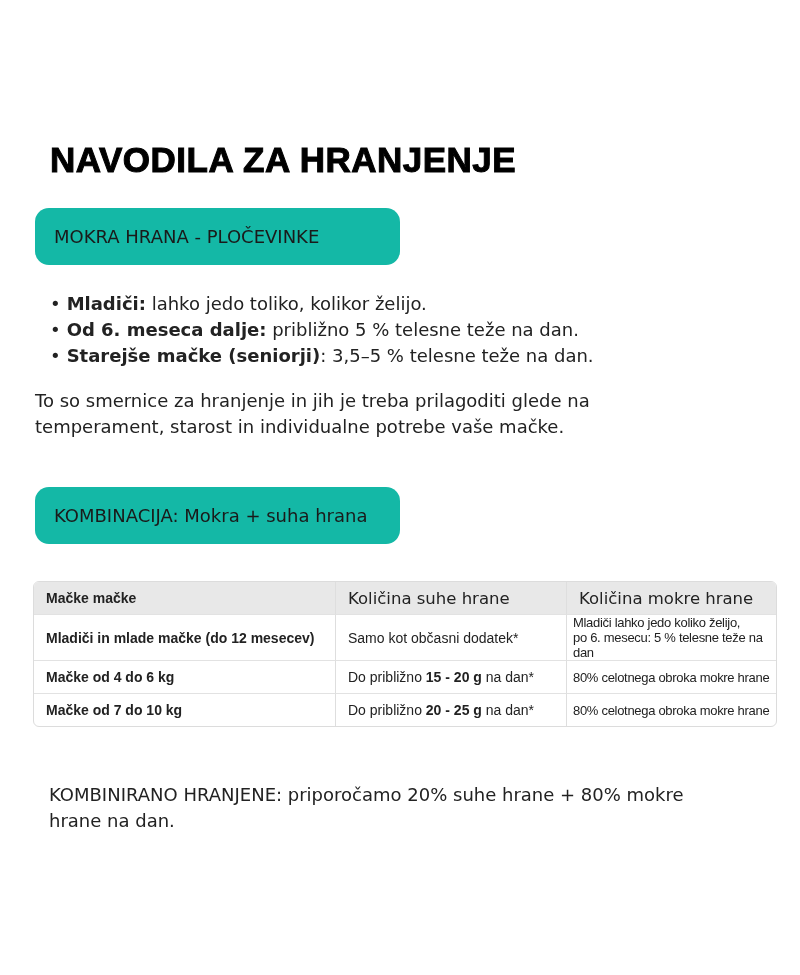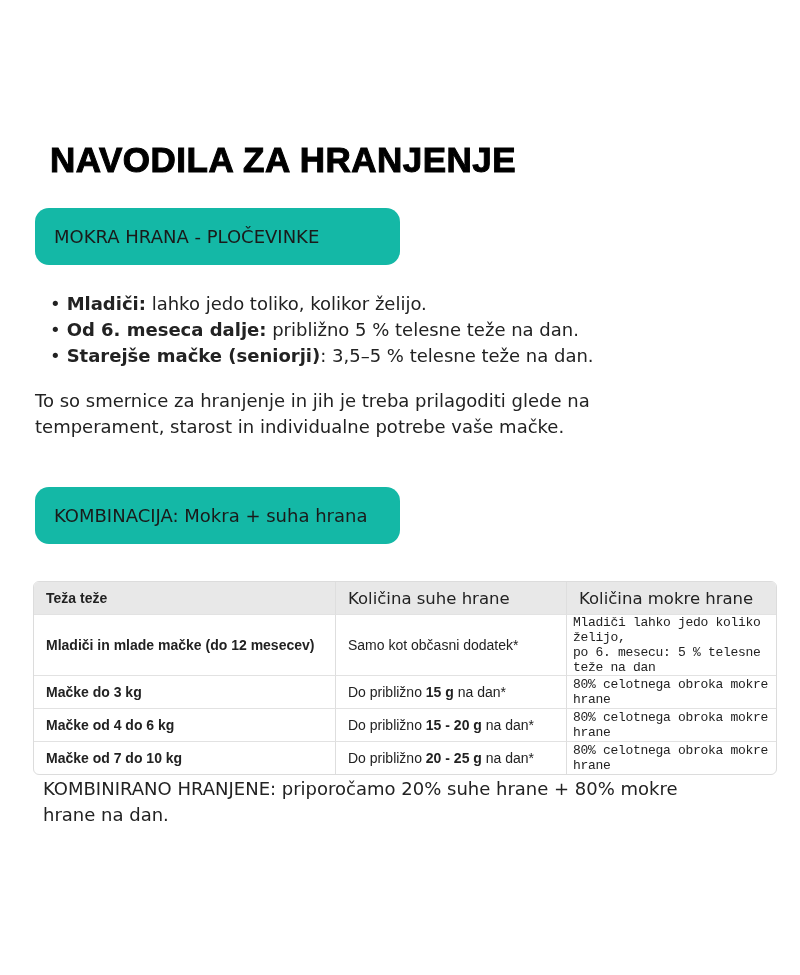--- a/index.html
+++ b/index.html
@@ -24,21 +24,21 @@
                  font-family: "Liberation Sans", sans-serif; font-size: 14px; color: #222; }
     table.feed th, table.feed td { border-right: 1px solid #dedede; border-bottom: 1px solid #e2e2e2;
                  text-align: left; padding: 0 12px; height: 32px; }
     table.feed th:last-child, table.feed td:last-child { border-right: none; }
     table.feed tr:last-child td { border-bottom: none; }
     table.feed th { background: #e8e8e8; height: 32px; }
     table.feed th.c0 { font-weight: bold; font-size: 14px; }
     table.feed th.c1, table.feed th.c2 { font-weight: normal; font-family: "DejaVu Sans", sans-serif; font-size: 16.5px; }
     table.feed td.c0 { font-weight: bold; width: 277px; }
     table.feed td.c1 { width: 206px; }
-    table.feed td.c2 { font-family: Liberation Mono, monospace; font-size: 13px;
+    table.feed td.c2 { font-family: Liberation Sans, sans-serif; font-size: 13px;
                  letter-spacing: -0.3px; padding: 0 6px; line-height: 15px; }
   </style>
 </head>
 <body>
 
 <h1 class="title" style="margin:14px;">NAVODILA ZA HRANJENJE</h1>
 
 <div class="pill pill1">
   <span>MOKRA HRANA - PLOČEVINKE</span>
 </div>
@@ -51,42 +51,37 @@
 
 <p class="para para1" style="margin:0;">To so smernice za hranjenje in jih je treba prilagoditi glede na temperament, starost in individualne potrebe vaše mačke.</p>
 
 <div class="pill pill2">
   <span>KOMBINACIJA: Mokra + suha hrana</span>
 </div>
 
 <table class="feed">
   <thead>
     <tr>
-      <th class="c0">Teža teže</th>
+      <th class="c0">Mačke mačke</th>
       <th class="c1">Količina suhe hrane</th>
       <th class="c2">Količina mokre hrane</th>
     </tr>
   </thead>
   <tbody>
     <tr>
       <td class="c0">Mladiči in mlade mačke (do 12 mesecev)</td>
       <td class="c1"><span>Samo kot občasni dodatek*</span><b></b><span></span></td>
       <td class="c2"><span>Mladiči lahko jedo koliko želijo,</span><br><span>po 6. mesecu: 5 % telesne teže na dan</span></td>
-    </tr>
-    <tr>
-      <td class="c0">Mačke do 3 kg</td>
-      <td class="c1"><span>Do približno </span><b>15 g</b><span> na dan*</span></td>
-      <td class="c2">80% celotnega obroka mokre hrane</td>
     </tr>
     <tr>
       <td class="c0">Mačke od 4 do 6 kg</td>
       <td class="c1"><span>Do približno </span><b>15 - 20 g</b><span> na dan*</span></td>
       <td class="c2">80% celotnega obroka mokre hrane</td>
     </tr>
     <tr>
       <td class="c0">Mačke od 7 do 10 kg</td>
       <td class="c1"><span>Do približno </span><b>20 - 25 g</b><span> na dan*</span></td>
       <td class="c2">80% celotnega obroka mokre hrane</td>
     </tr>
   </tbody>
 </table>
 
-<p class="para para2" style="margin:8px;">KOMBINIRANO HRANJENE: priporočamo 20% suhe hrane + 80% mokre hrane na dan.</p>
+<p class="para para2" style="margin:14px;">KOMBINIRANO HRANJENE: priporočamo 20% suhe hrane + 80% mokre hrane na dan.</p>
 
 </body></html>

